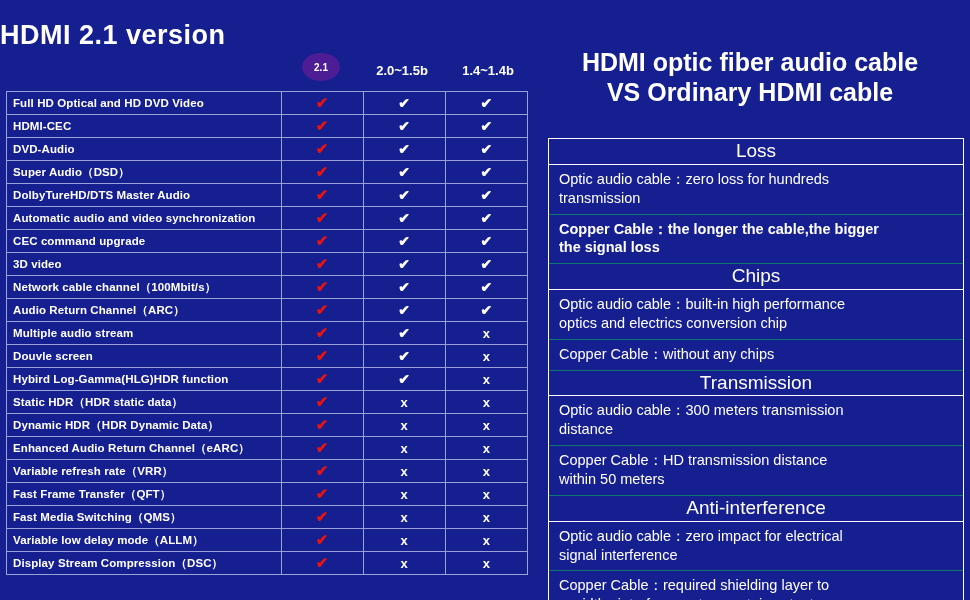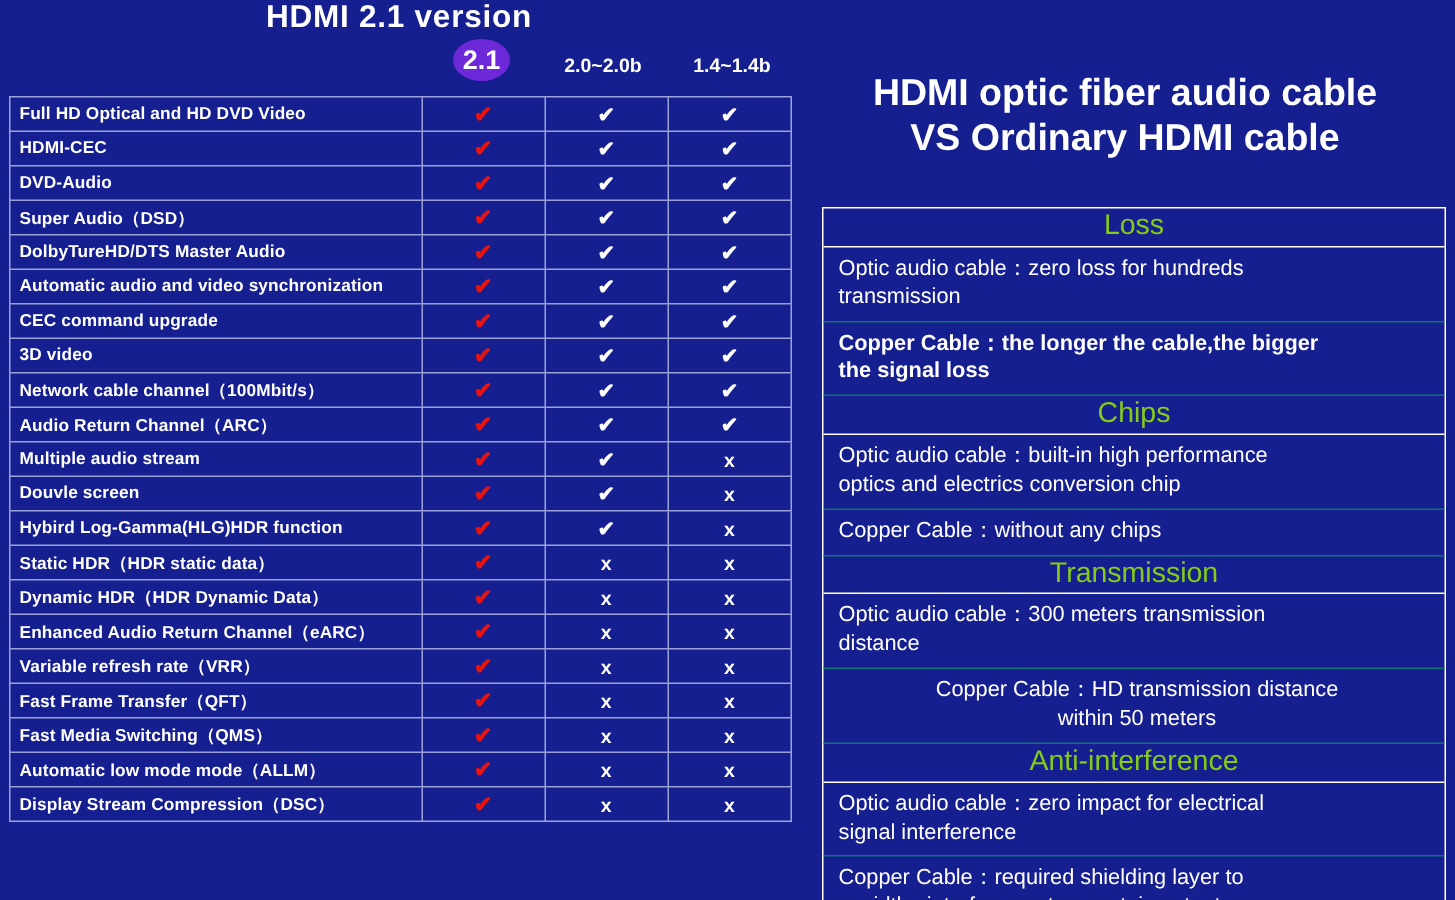--- a/index.html
+++ b/index.html
@@ -17,39 +17,39 @@
   }
 
   
   .left-col {
     position: absolute;
     left: 0; top: 0;
     width: 532px; height: 600px;
   }
   .left-title {
     color: #ffffff;
-    font-size: 21px;
-    font-weight: bold;
-    text-align: center;
+    font-size: 27px;
+    font-weight: bold;
+    text-align: left;
     letter-spacing: 0.5px;
-    padding-top: 0;
+    padding-top: 20px;
     white-space: nowrap;
   }
   .badge-row {
     position: relative;
     height: 40px;
   }
   .badge {
     position: absolute;
     left: 302px; top: 2px;
     width: 38px; height: 28px;
-    background: #6d28d9;
+    background: #4c1d95;
     border-radius: 50%/50%;
     color: #ffffff;
-    font-size: 18px;
+    font-size: 10px;
     font-weight: bold;
     display: flex;
     align-items: center;
     justify-content: center;
   }
   .colhdr {
     position: absolute;
     top: 12px;
     color: #ffffff;
     font-size: 13px;
@@ -105,21 +105,21 @@
     padding-top: 6px;
     white-space: nowrap;
   }
   .cmp-box {
     position: absolute;
     left: 0; top: 96px;
     width: 416px;
     border: 1px solid #ffffff;
   }
   .sec-title {
-    color: #84cc16;
+    color: #ffffff;
     font-size: 19px;
     text-align: center;
     padding: 1px 0 2px 0;
     border-bottom: 1px solid #ffffff;
     line-height: 1.15;
   }
   .sec-row {
     color: #ffffff;
     font-size: 14.5px;
     padding: 5px 6px 6px 10px;
@@ -131,21 +131,21 @@
 </head>
 <body>
 
 <div class="page">
 
   <div class="left-col">
     <div class="left-title">HDMI 2.1 version</div>
 
     <div class="badge-row">
       <div class="badge">2.1</div>
-      <div class="colhdr c2">2.0~2.0b</div>
+      <div class="colhdr c2">2.0~1.5b</div>
       <div class="colhdr c3">1.4~1.4b</div>
     </div>
 
     <table class="spec">
       <tbody id="spec-body">
           <tr>
             <td class="c-feat">Full HD Optical and HD DVD Video</td>
             <td class="mark c-21"><span class="chk-red">✔</span></td>
             <td class="mark c-20"><span class="chk-white">✔</span></td>
             <td class="mark c-14"><span class="chk-white">✔</span></td>
@@ -252,21 +252,21 @@
             <td class="mark c-20"><span class="x-mark">x</span></td>
             <td class="mark c-14"><span class="x-mark">x</span></td>
           </tr>
           <tr>
             <td class="c-feat">Fast Media Switching（QMS）</td>
             <td class="mark c-21"><span class="chk-red">✔</span></td>
             <td class="mark c-20"><span class="x-mark">x</span></td>
             <td class="mark c-14"><span class="x-mark">x</span></td>
           </tr>
           <tr>
-            <td class="c-feat">Automatic low mode mode（ALLM）</td>
+            <td class="c-feat">Variable low delay mode（ALLM）</td>
             <td class="mark c-21"><span class="chk-red">✔</span></td>
             <td class="mark c-20"><span class="x-mark">x</span></td>
             <td class="mark c-14"><span class="x-mark">x</span></td>
           </tr>
           <tr>
             <td class="c-feat">Display Stream Compression（DSC）</td>
             <td class="mark c-21"><span class="chk-red">✔</span></td>
             <td class="mark c-20"><span class="x-mark">x</span></td>
             <td class="mark c-14"><span class="x-mark">x</span></td>
           </tr>
@@ -285,21 +285,21 @@
                        transmission</div>
         <div class="sec-row" style="white-space: pre-line; font-weight: bold;">Copper       Cable：the longer the cable,the bigger
                        the signal loss</div>
         <div class="sec-title">Chips</div>
         <div class="sec-row" style="white-space: pre-line;">Optic audio cable：built-in high performance
                        optics and electrics conversion chip</div>
         <div class="sec-row" style="white-space: pre-line;">Copper       Cable：without any chips</div>
         <div class="sec-title">Transmission</div>
         <div class="sec-row" style="white-space: pre-line;">Optic audio cable：300 meters transmission
                        distance</div>
-        <div class="sec-row" style="white-space: pre-line; text-align: center;">Copper      Cable：HD transmission distance
+        <div class="sec-row" style="white-space: pre-line;">Copper      Cable：HD transmission distance
                        within 50 meters</div>
         <div class="sec-title">Anti-interference</div>
         <div class="sec-row" style="white-space: pre-line;">Optic audio cable：zero impact for electrical
                        signal interference</div>
         <div class="sec-row" style="white-space: pre-line;">Copper       Cable：required shielding layer to
 avoidthe interference to a certain extent</div>
       </div>
   </div>
 
 </div>

